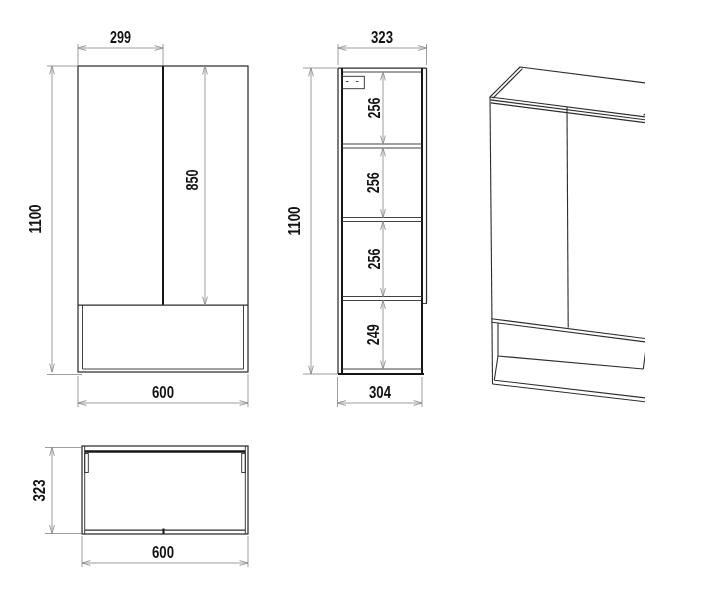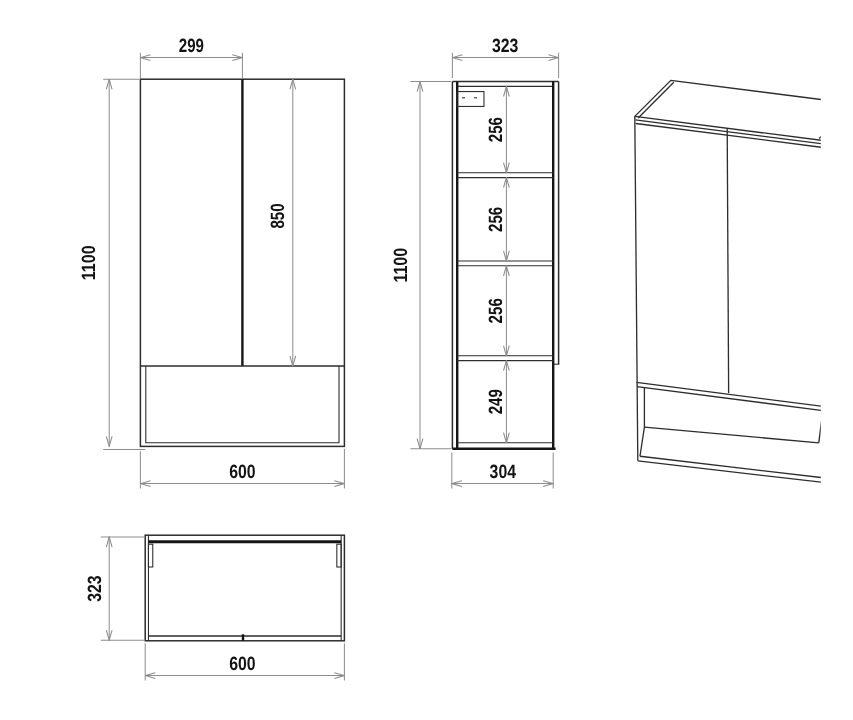--- a/index.html
+++ b/index.html
@@ -1,16 +1,16 @@
 <!DOCTYPE html>
 <html style="--outline: #2d2d2d; --heavy: #161616; --dimline: #8d8d8d; --dimtext: #131313; --background: #ffffff;"><head>
 <meta charset="utf-8">
 <style>
   html,body{margin:0;padding:0;background:#fff;}
-  .canvas{position:relative;width:645px;height:600px;background:var(--background,#fff);overflow:hidden;margin-left:39px;}
+  .canvas{position:relative;width:645px;height:600px;background:var(--background,#fff);overflow:hidden;}
   svg{display:block;}
   .ln{stroke:var(--outline,#2d2d2d);stroke-width:1.25;fill:none;}
   .thin{stroke:var(--outline,#2d2d2d);stroke-width:0.9;fill:none;}
   .hv{stroke:var(--heavy,#161616);stroke-width:2;fill:none;}
   .hv3{stroke:var(--heavy,#161616);stroke-width:2.6;fill:none;}
   .dim{stroke:var(--dimline,#8d8d8d);stroke-width:0.85;fill:none;}
   .arrp{stroke:var(--dimline,#8d8d8d);stroke-width:0.9;fill:none;}
   .iso{stroke:var(--outline,#2d2d2d);stroke-width:1.1;fill:none;stroke-linejoin:round;}
   .dimtxt{fill:var(--dimtext,#131313);font-family:"Liberation Sans",sans-serif;font-weight:700;font-size:16px;}
 </style>

